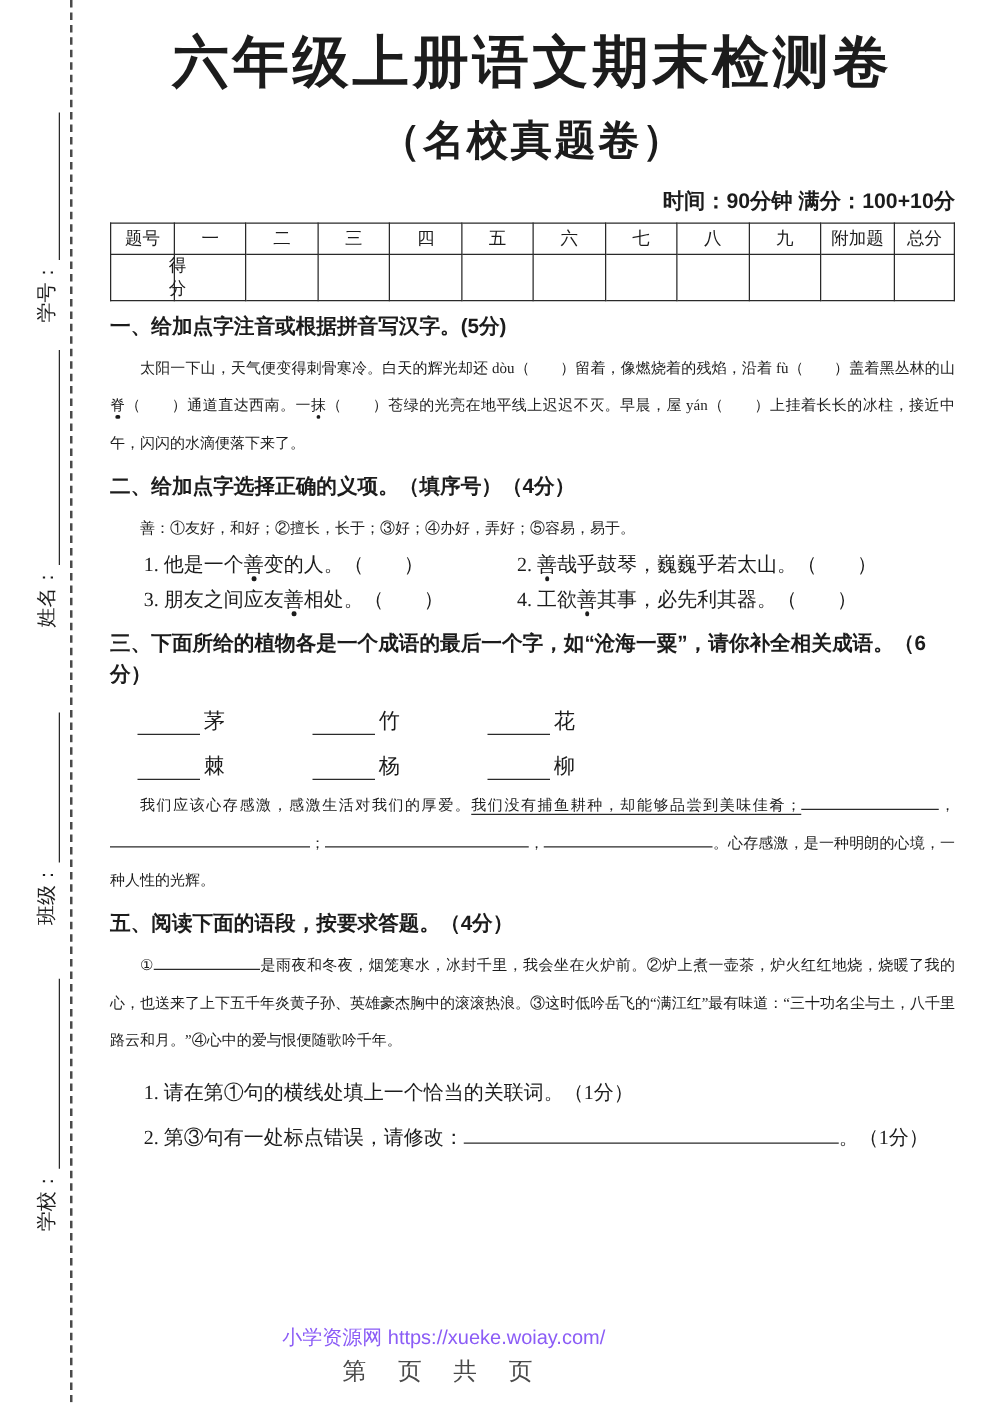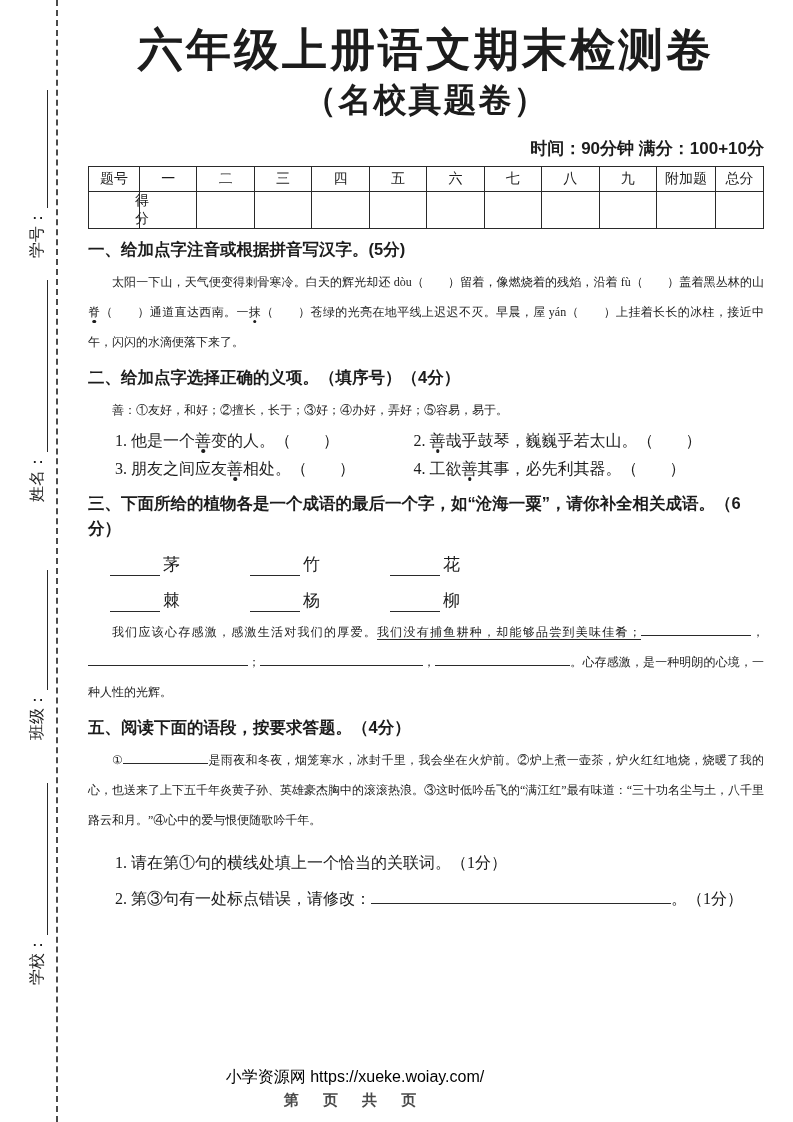--- a/index.html
+++ b/index.html
@@ -34,21 +34,21 @@
   #f-xuexiao  { top:985px; }  #f-xuexiao .fill-line  { width:152px; }
 
   .main { position:absolute; left:88px; top:22px; width:676px; }
 
   .title {
     text-align:center; font-family:"Liberation Sans", sans-serif;
     font-weight:bold; font-size:45px; line-height:1.25; letter-spacing:3px;
   }
   .subtitle {
     text-align:center; font-family:"Liberation Sans", sans-serif;
-    font-weight:bold; font-size:33px; letter-spacing:2px;
+    font-weight:bold; font-size:33px; margin-top:12px; letter-spacing:2px;
   }
   .meta {
     text-align:right; font-family:"Liberation Sans", sans-serif;
     font-weight:bold; font-size:17px; margin-top:14px;
   }
 
   table.score { width:100%; border-collapse:collapse; table-layout:fixed; margin-top:6px; }
   table.score td {
     border:1.5px solid #2a2a2a; text-align:center; vertical-align:middle;
     font-size:14px; padding:0; height:24px;
@@ -88,22 +88,22 @@
   .q3-row { display:flex; padding-left:22px; margin-top:14px; font-size:17px; line-height:22px; }
   .q3-cell { width:140px; display:flex; align-items:flex-end; }
   .q3-cell .blank { width:50px; margin-right:3px; }
 
   .sub-item { padding-left:27px; font-size:16px; line-height:30px; margin-top:13px; }
 
   .footer {
     position:absolute; left:150px; bottom:12px; width:410px; text-align:center;
     font-family:"Liberation Sans", sans-serif;
   }
-  .footer .site { color:#000000; font-size:16px; }
-  .footer .pagenum { color:#4a4a4a; font-size:15px; font-weight:bold; letter-spacing:10px; margin-top:3px; }
+  .footer .site { color:#8b5cf6; font-size:16px; }
+  .footer .pagenum { color:#4a4a4a; font-size:19px; font-weight:normal; letter-spacing:10px; margin-top:3px; }
 </style>
 </head>
 <body>
 
 <div class="page">
 
   <div class="fold-line"></div>
 
   <div class="side-field" id="f-xuehao">
     <span>学号：</span>

